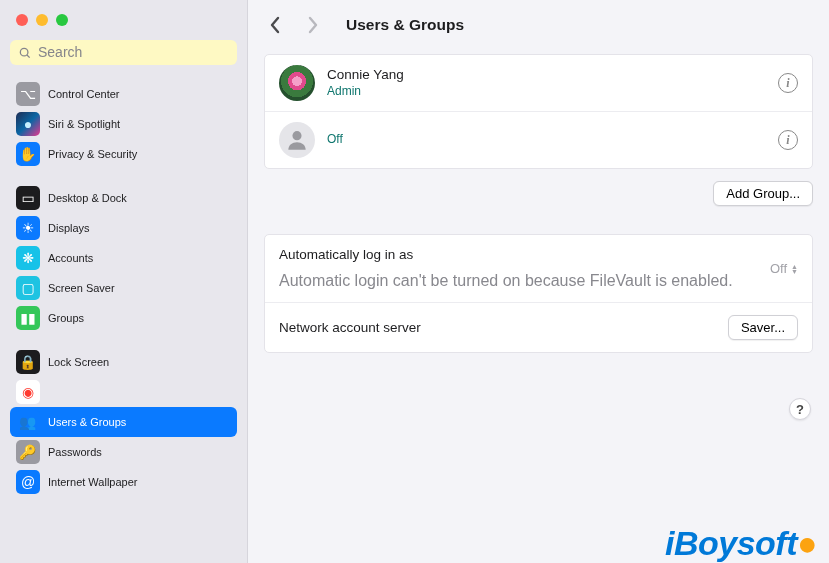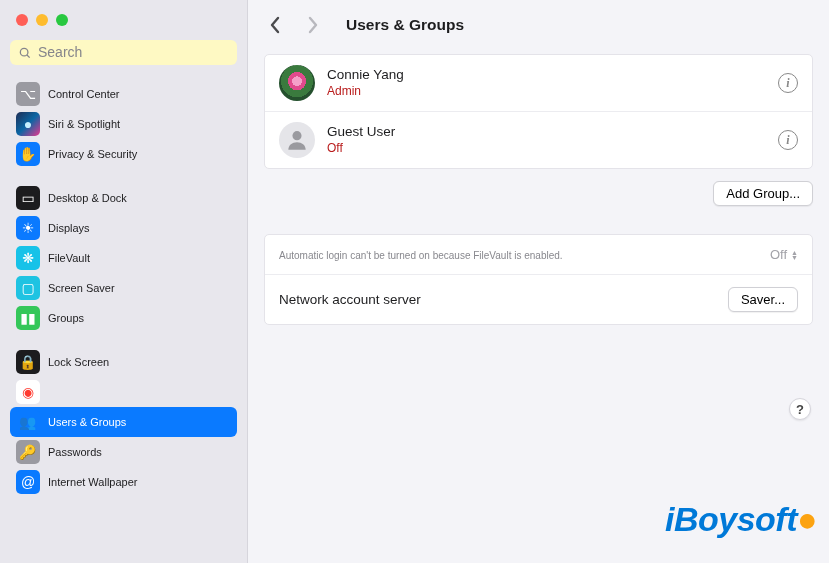--- a/index.html
+++ b/index.html
@@ -91,21 +91,21 @@
     margin-right: 12px; flex-shrink: 0;
     display:flex; align-items:center; justify-content:center;
   }
   .avatar-img {
     background: radial-gradient(circle at 50% 45%, #f59fc9 0 18%, #e14a8d 18% 34%, #3a7a3e 34% 60%, #24502d 60% 100%);
   }
   .avatar-guest { background: #e5e5e9; color:#9a9a9f; }
   .avatar-guest svg { width: 26px; height:26px; }
   .user-text { flex: 1; }
   .user-name { font-size: 13.5px; font-weight: 500; line-height: 1.3; }
-  .user-role { font-size: 12px; color: #b91c1c; line-height: 1.3; }
+  .user-role { font-size: 12px; color: #0f766e; line-height: 1.3; }
   .info-btn {
     width: 20px; height: 20px; border: 1.5px solid #888; border-radius: 50%;
     color: #888; display:flex; align-items:center; justify-content:center;
     font-family: Georgia, serif;
     font-style: italic; font-size: 12px; font-weight:600;
     cursor: pointer;
   }
   .btn-row { display: flex; justify-content: flex-end; gap: 4px; margin-bottom: 28px;}
   .mac-btn {
     background: #fff;
@@ -117,40 +117,40 @@
     cursor: pointer;
   }
   .setting-row {
     display: flex; align-items: center;
     padding: 12px 14px;
     border-bottom: 1px solid #ececf0;
   }
   .setting-row:last-child { border-bottom: none;}
   .setting-text { flex: 1;}
   .setting-label { font-size: 13.5px; }
-  .setting-sub { font-size: 10px; color: #88888e; margin-top: 2px;}
+  .setting-sub { font-size: 16px; color: #88888e; margin-top: 10px;}
   .setting-value { color: #a2a2a8; font-size: 13px; display:flex; align-items:center; gap:4px;}
   .updown { display:flex; flex-direction:column; line-height: 5px; font-size: 7px; color:#a2a2a8;}
   .help-btn {
     position: absolute;
     right: 18px;
     top: 398px;
     width: 22px; height: 22px;
     background:#fff;
     border: 0.5px solid #d6d5dc;
     border-radius: 50%;
     box-shadow: 0 1px 2px rgba(0,0,0,0.08);
     display:flex; align-items:center; justify-content:center;
     font-size: 13px; font-weight:600; color:#444;
     cursor: pointer;
   }
   .watermark {
     position: absolute;
     right: 12px;
-    bottom: 24px;
+    bottom: 0;
     font-size: 34px;
     font-weight: 800;
     font-style: italic;
     color: #0079d8;
     font-family: Arial, sans-serif;
     letter-spacing: -0.5px;
   }
   .watermark .dot { color: #fca311;}
 </style>
 </head>
@@ -188,21 +188,21 @@
         <div class="nav-item">
           <div class="nav-icon" style="background: rgb(28, 28, 30); color: rgb(255, 255, 255);">▭</div>
           <span class="nav-label">Desktop &amp; Dock</span>
         </div>
         <div class="nav-item">
           <div class="nav-icon" style="background: rgb(10, 122, 255); color: rgb(255, 255, 255);">☀</div>
           <span class="nav-label">Displays</span>
         </div>
         <div class="nav-item">
           <div class="nav-icon" style="background: rgb(23, 194, 232); color: rgb(255, 255, 255);">❋</div>
-          <span class="nav-label">FileVault</span>
+          <span class="nav-label">Accounts</span>
         </div>
         <div class="nav-item">
           <div class="nav-icon" style="background: rgb(31, 195, 226); color: rgb(255, 255, 255);">▢</div>
           <span class="nav-label">Screen Saver</span>
         </div>
         <div class="nav-item">
           <div class="nav-icon" style="background: rgb(52, 199, 89); color: rgb(255, 255, 255);">▮▮</div>
           <span class="nav-label">Groups</span>
         </div>
       </div>
@@ -255,34 +255,34 @@
         <div class="info-btn">i</div>
       </div>
       <div class="user-row">
         <div class="avatar avatar-guest">
           <svg viewBox="0 0 24 24" fill="#9a9a9f">
             <circle cx="12" cy="8" r="4.2"></circle>
             <path d="M4 21c0-4.4 3.6-7 8-7s8 2.6 8 7z"></path>
           </svg>
         </div>
         <div class="user-text">
-          <div class="user-name">Guest User</div>
           <div class="user-role">Off</div>
         </div>
         <div class="info-btn">i</div>
       </div>
     </div>
 
   <div class="btn-row">
     <button class="mac-btn">Add Group...</button>
   </div>
 
   <div class="panel">
     <div class="setting-row">
       <div class="setting-text">
+        <div class="setting-label">Automatically log in as</div>
         <div class="setting-sub">Automatic login can't be turned on because FileVault is enabled.</div>
       </div>
       <div class="setting-value">
         <span>Off</span>
         <span class="updown">
             <span>▲</span>
             <span>▼</span>
           </span>
       </div>
     </div>

